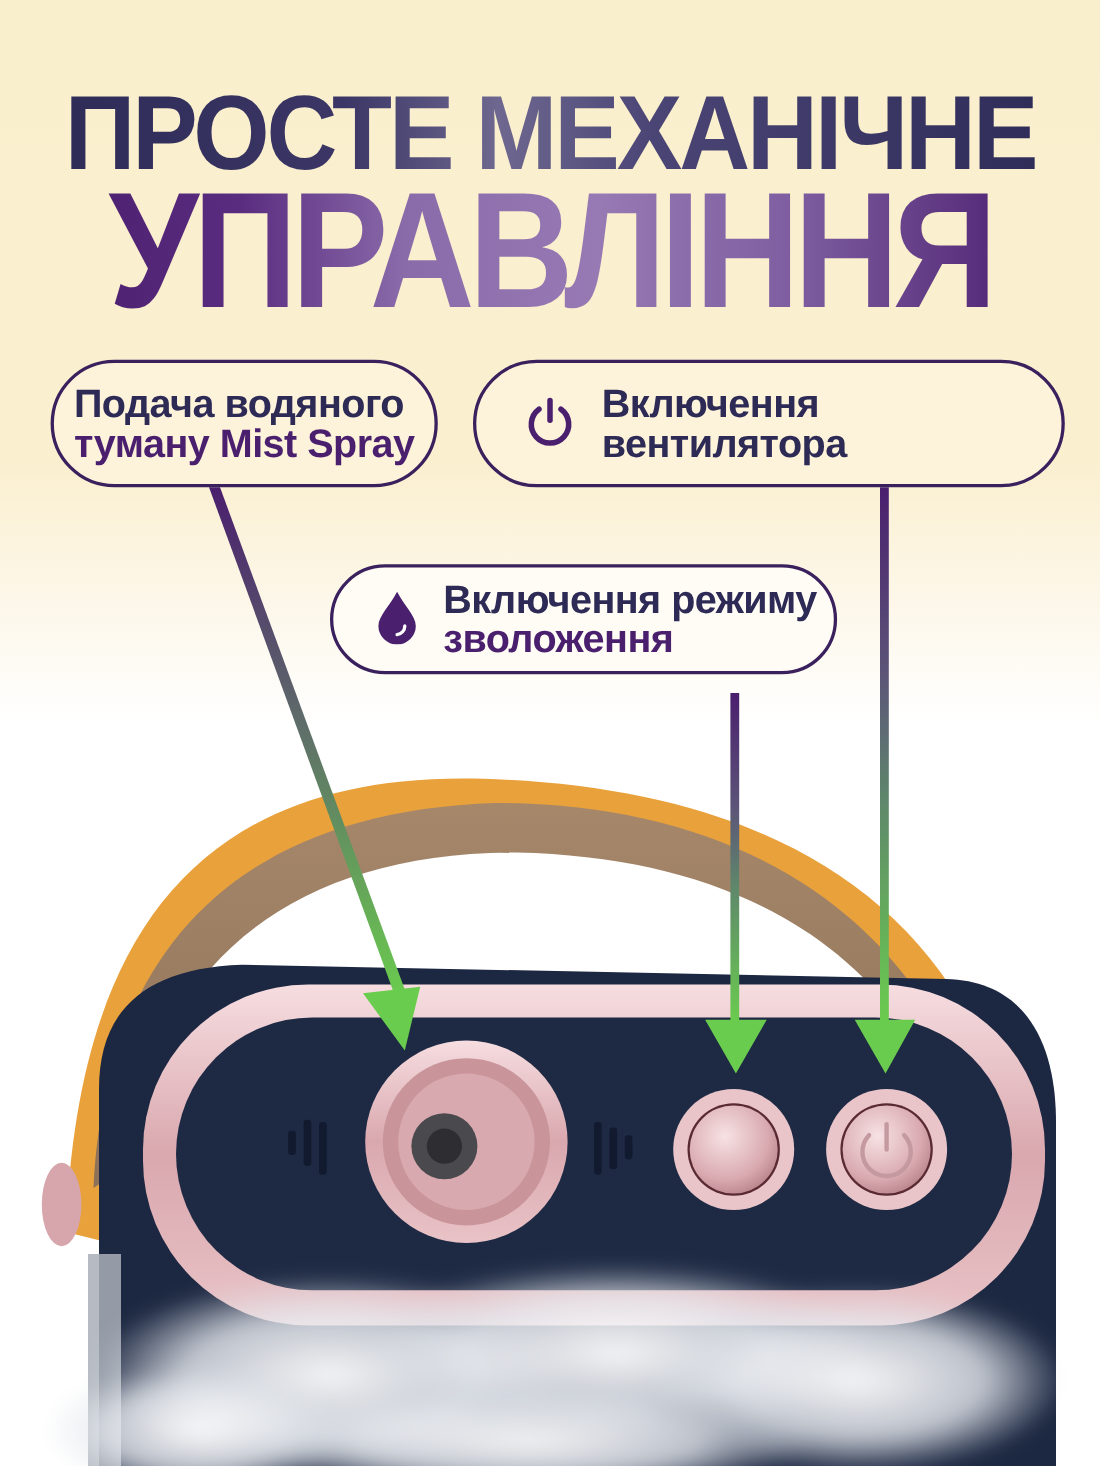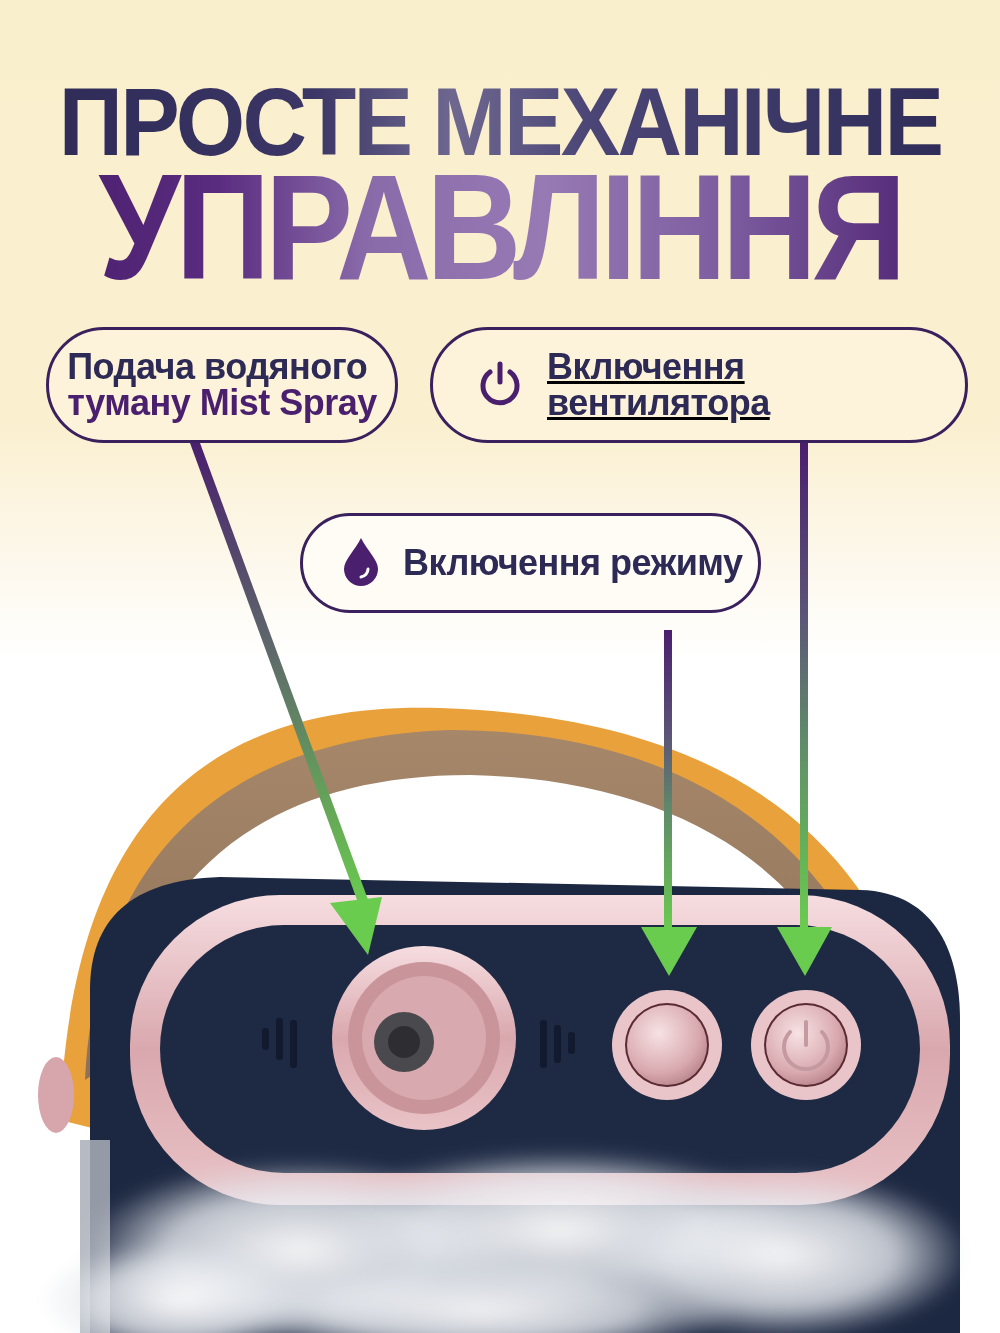--- a/index.html
+++ b/index.html
@@ -26,21 +26,21 @@
   }
   .pill {
     position:absolute; border:3px solid #3A215E; border-radius:60px;
     background:#FCF3DA; box-sizing:border-box;
     display:flex; align-items:center;
   }
   .pill-text { font-weight:700; font-size:36px; line-height:36px; letter-spacing:-0.5px; }
   .pill-text .l1 { display:block; color:#2D2A55; }
   .pill-text .l2 { display:block; color:#4A1F6E; }
   .pill-left { left:46px; top:327px; width:352px; height:116px; justify-content:center; }
-  .pill-right { left:430px; top:327px; width:538px; height:116px; padding-left:42px;text-decoration:underline; }
+  .pill-right { left:430px; top:327px; width:538px; height:116px; padding-left:42px; }
   .pill-mid { left:300px; top:513px; width:461px; height:100px; padding-left:38px; background:#FFFCF5; }
   .pill .icon { flex:none; margin-right:22px; }
   .canvas { position:absolute; left:0; top:0; }
 </style>
 </head>
 <body>
 
 <svg class="canvas" width="1000" height="1333" viewBox="0 0 1000 1333">
   <defs>
     <linearGradient id="arrowGradL" x1="0" y1="0" x2="0" y2="1">
@@ -164,14 +164,15 @@
 
 <div class="pill pill-mid">
   <span class="icon">
     <svg width="40" height="50" viewBox="0 0 40 50">
       <path d="M20 2 C 14 14, 3 24, 3 33 A 17 17 0 0 0 37 33 C 37 24, 26 14, 20 2 Z" fill="#4A1F6E"></path>
       <path d="M27 33 A 8 8 0 0 1 20 41" fill="none" stroke="#FFFFFF" stroke-width="3" stroke-linecap="round"></path>
     </svg>
   </span>
   <div class="pill-text">
     <span class="l1">Включення режиму</span>
+    <span class="l2">зволоження</span>
   </div>
 </div>
 
 </body></html>

